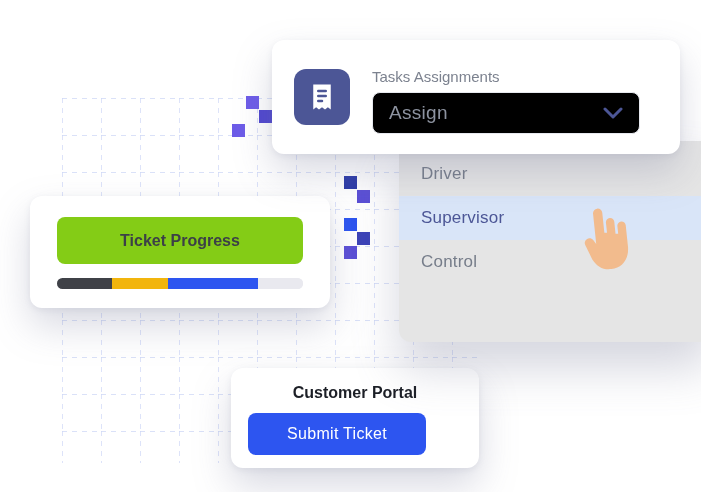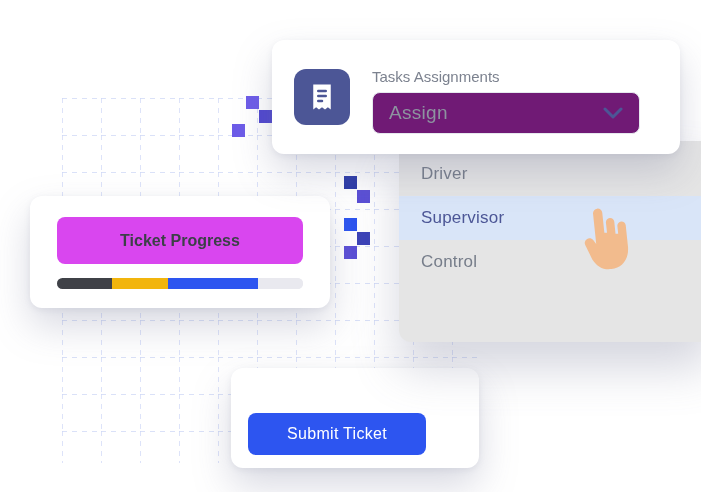--- a/index.html
+++ b/index.html
@@ -17,39 +17,39 @@
   .card { position:absolute; background:#fff; border-radius:12px;
           box-shadow:0 18px 38px rgba(115,120,150,.28), 0 2px 6px rgba(115,120,150,.12); }
 
   
   .tasks-card { left:272px; top:40px; width:408px; height:114px; z-index:4; }
   .icon-box { position:absolute; left:22px; top:29px; width:56px; height:56px;
               border-radius:12px; background:var(--indigo,#4c5696);
               display:flex; align-items:center; justify-content:center; }
   .tasks-label { position:absolute; left:100px; top:28px; font-size:15px; color:var(--text-gray,#7c828f); }
   .select-box { position:absolute; left:100px; top:52px; width:268px; height:42px;
-                border:1px solid #e6e8ee; border-radius:8px; background:#701a75;
+                border:1px solid #e6e8ee; border-radius:8px; background:#000000;
                 display:flex; align-items:center; justify-content:space-between;
                 padding:0 16px; cursor:pointer; }
   .select-value { font-size:19px; color:#8d93a0; letter-spacing:.3px; }
 
   
   .menu { position:absolute; left:375px; top:141px; width:312px; height:201px;
           background:#e5e5e5; border-radius:0 0 12px 12px; z-index:3;
           box-shadow:0 26px 46px rgba(115,120,150,.30); padding-top:11px;margin-left:24px; }
   .menu-item { height:44px; line-height:44px; padding-left:22px; font-size:17px;
                color:#767d8a; letter-spacing:.2px; cursor:pointer; }
   .menu-item.selected { background:var(--highlight-blue,#d9e5f8); color:var(--indigo,#4c5696); font-weight:400; border-radius:0; }
 
   .hand { position:absolute; left:580px; top:203px; width:58px; height:70px; z-index:6; transform:rotate(-6deg); }
 
   
   .progress-card { left:30px; top:196px; width:300px; height:112px; z-index:2; }
   .progress-title { position:absolute; left:27px; top:21px; width:246px; height:47px;
-                    background:#d946ef; border-radius:8px; display:flex; align-items:center;
+                    background:#84cc16; border-radius:8px; display:flex; align-items:center;
                     justify-content:center; font-size:16px; font-weight:700; color:#3c4047; }
   .progress-bar { position:absolute; left:27px; top:82px; width:246px; height:11px;
                   border-radius:6px; overflow:hidden; display:flex; background:var(--track-gray,#e9e9ef); }
   .progress-bar .seg { height:100%; }
 
   
   .portal-card { left:231px; top:368px; width:248px; height:100px; z-index:2; }
   .portal-title { text-align:center; padding-top:16px; font-size:16px; font-weight:700; color:#1c1f26; }
   .submit-btn { position:absolute; left:17px; top:45px; width:178px; height:42px;
                 background:var(--accent-blue,#2d55f0); color:#fff; border:none; border-radius:8px;
@@ -113,16 +113,17 @@
     <div class="progress-title">Ticket Progress</div>
     <div class="progress-bar" id="progressBar">
         <div class="seg" style="width: 22.4%; background: rgb(63, 65, 71);"></div>
         <div class="seg" style="width: 22.8%; background: rgb(242, 181, 13);"></div>
         <div class="seg" style="width: 36.6%; background: rgb(45, 85, 240);"></div>
         <div class="seg" style="width: 18.2%; background: rgb(233, 233, 239);"></div>
       </div>
   </div>
 
   <div class="card portal-card">
+    <div class="portal-title">Customer Portal</div>
     <button class="submit-btn">Submit Ticket</button>
   </div>
 
 </div>
 
 </body></html>

